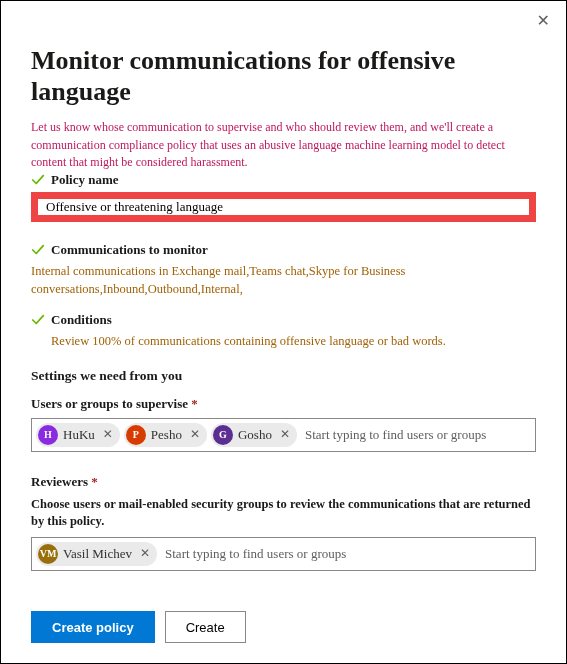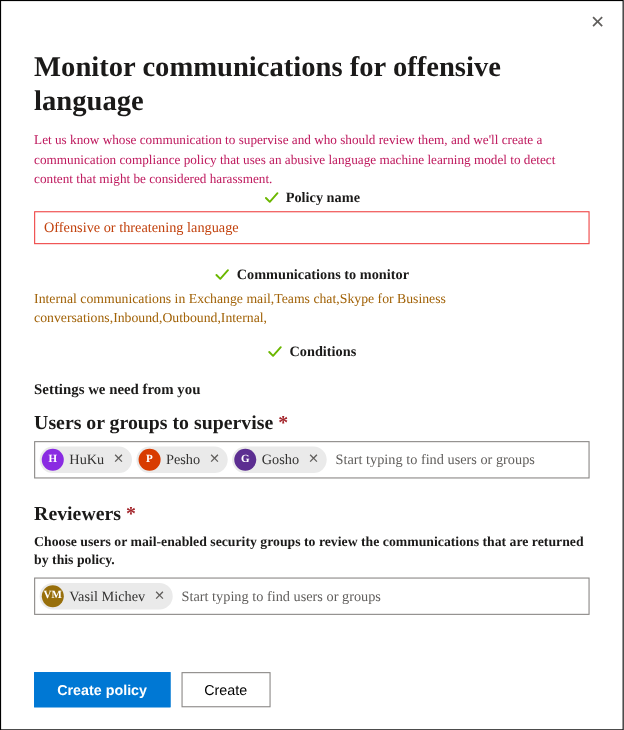--- a/index.html
+++ b/index.html
@@ -43,54 +43,53 @@
       font-size: 13.5px;
       font-weight: 700;
       color: #1b1a19;
       margin-bottom: 12px;
     }
     .check-row {
       display: flex;
       align-items: center;
       gap: 6px;
       margin-bottom: 4px;
-      justify-content: center;
     }
     .check-icon {
       width: 14px;
       height: 14px;
       flex-shrink: 0;
     }
     .check-icon svg { display: block; }
     .check-label {
       font-size: 13px;
       font-weight: 700;
       color: #1b1a19;
     }
     .text-input {
       width: 100%;
       height: 30px;
-      border: 1px solid #ef4444;
+      border: 7px solid #ef4444;
       padding: 0 8px;
       font-size: 13px;
-      color: #c2410c;
+      color: #000000;
       font-family: inherit;
       background: #fff;
       margin-bottom: 20px;
     }
     .readonly-block {
       font-size: 12.5px;
       color: #a16207;
       line-height: 1.45;
       padding-left: 20px;
       margin-bottom: 14px;
     }
     .readonly-block.unpad { padding-left: 0; }
     .field-label {
-      font-size: 18px;
+      font-size: 13px;
       font-weight: 700;
       color: #1b1a19;
       margin-bottom: 6px;
     }
     .req { color: #a4262c; }
     .chip-input {
       width: 100%;
       min-height: 34px;
       border: 1px solid #8a8886;
       display: flex;
@@ -207,20 +206,21 @@
   <div class="readonly-block unpad">Internal communications in Exchange mail,Teams chat,Skype for Business conversations,Inbound,Outbound,Internal,</div>
 
   <div class="check-row">
     <span class="check-icon">
       <svg viewBox="0 0 16 16" width="14" height="14">
           <path d="M2 8 L6 12 L14 3" stroke="#6bb700" stroke-width="2" fill="none" stroke-linecap="round" stroke-linejoin="round"></path>
         </svg>
     </span>
     <span class="check-label">Conditions</span>
   </div>
+  <div class="readonly-block">Review 100% of communications containing offensive language or bad words.</div>
 
   <h2 style="margin-top:18px;">Settings we need from you</h2>
 
   <div class="field-label">
     <span>Users or groups to supervise</span>
     <span class="req">*</span>
   </div>
   <div class="chip-input">
     <span class="chip">
       <span class="avatar av-purple">H</span>

